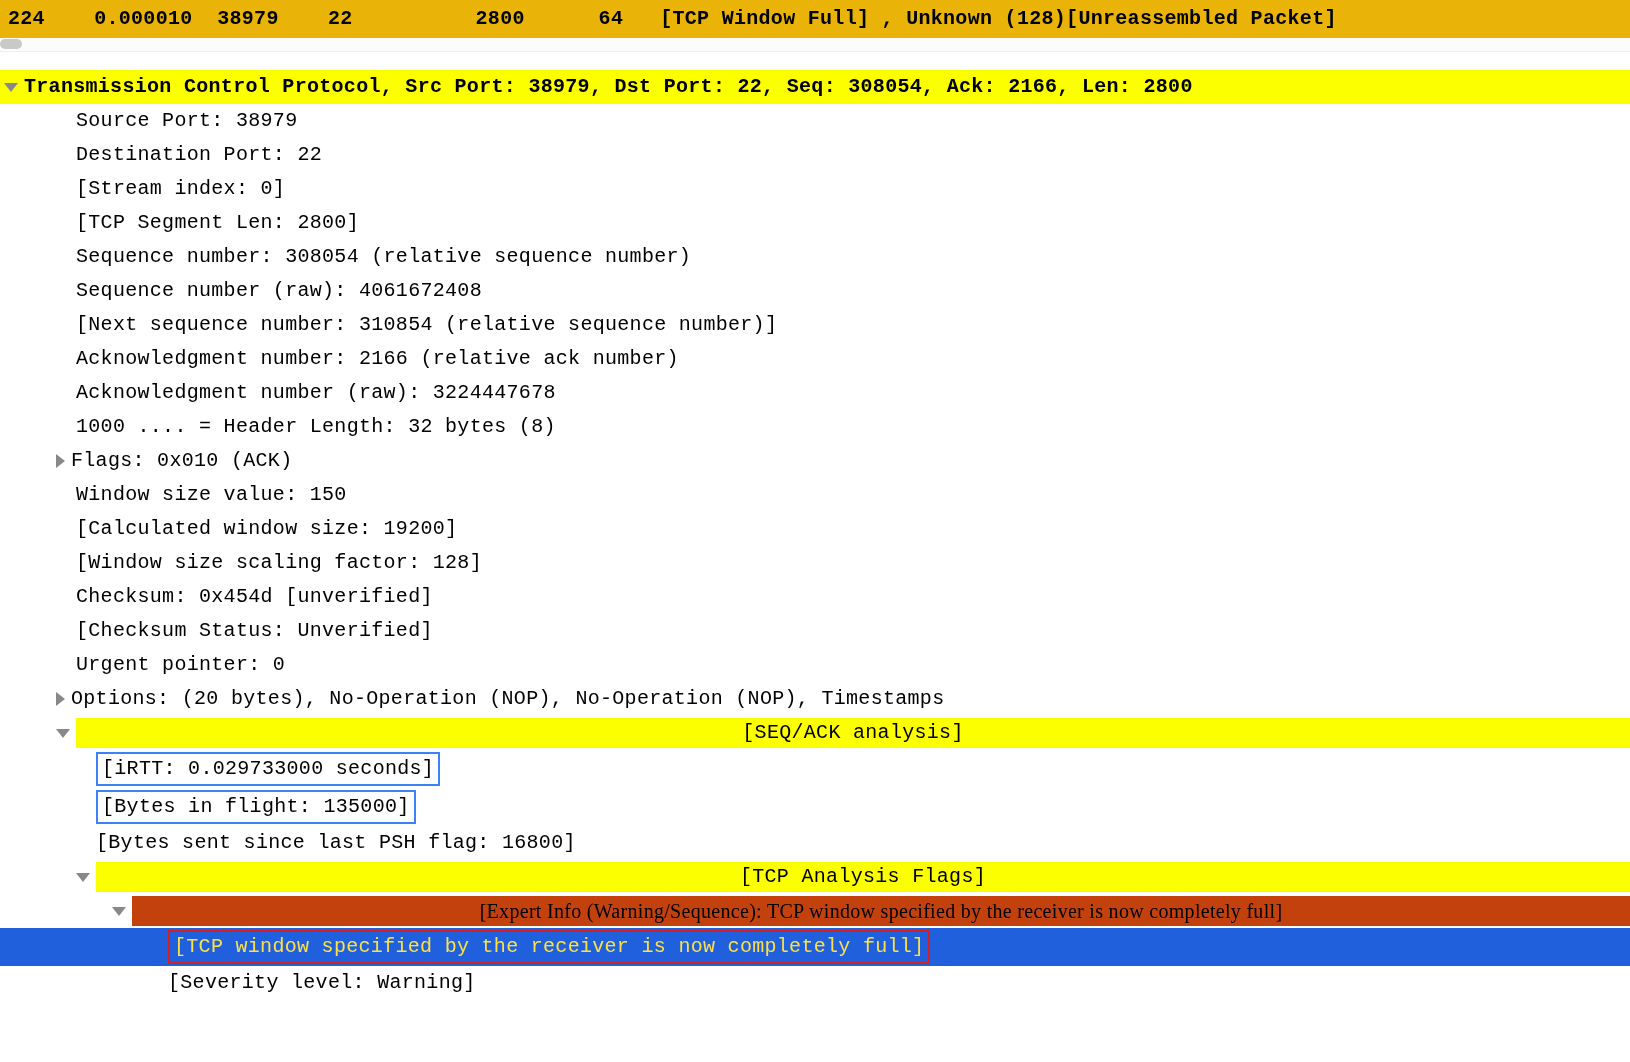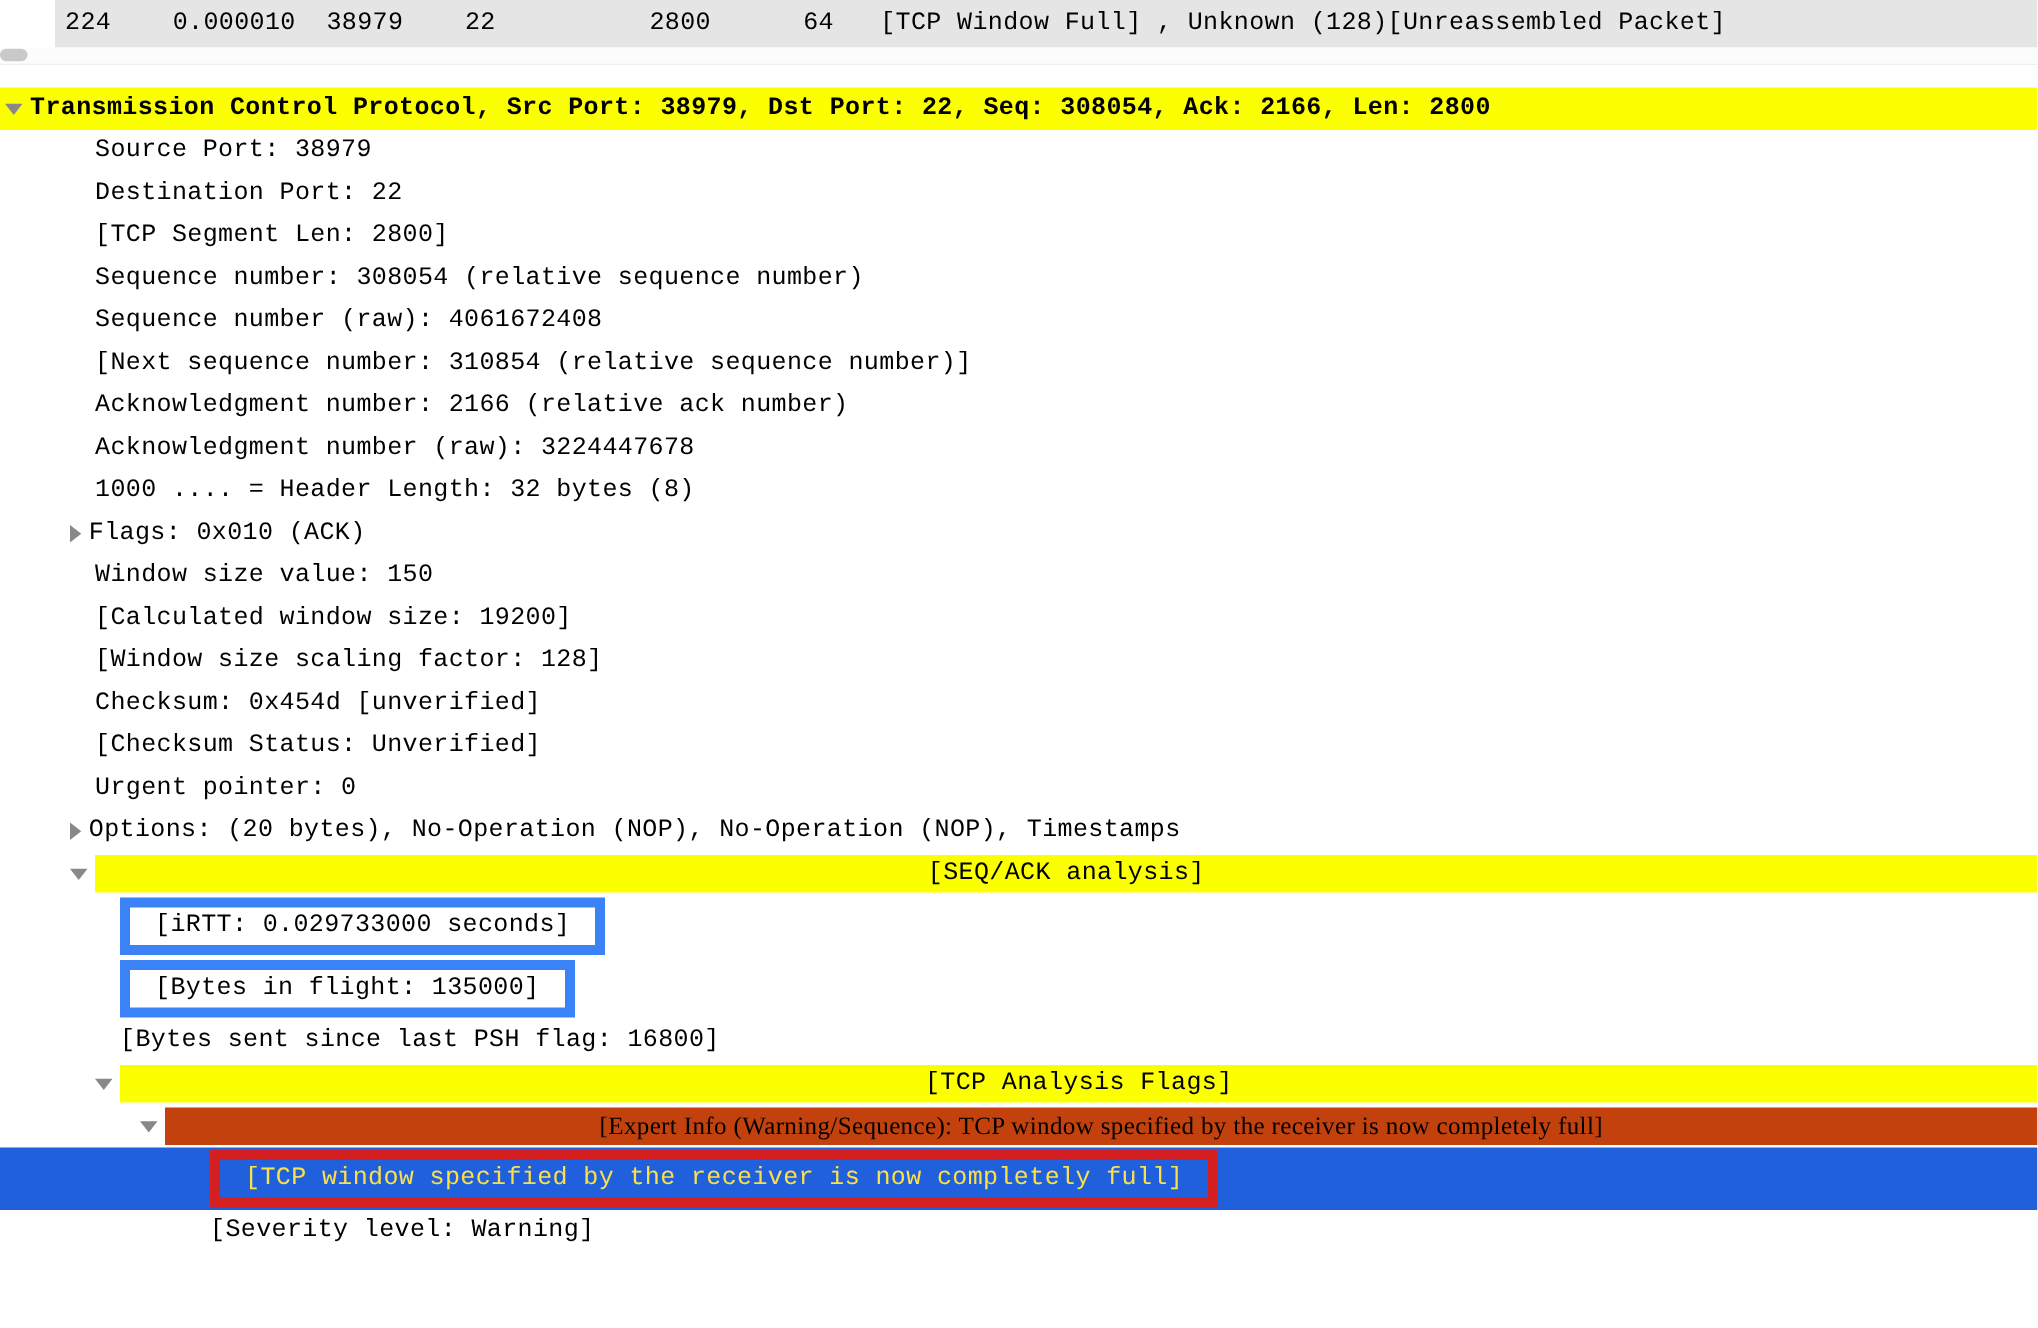--- a/index.html
+++ b/index.html
@@ -7,24 +7,23 @@
     font-family: Menlo, Monaco, "Courier New", monospace;
     font-size: 20px;
     background: #ffffff;
     color: #000000;
     white-space: nowrap;
     overflow-x: auto;
     line-height: 1.5;
     letter-spacing: 0.3px;
   }
   .packet-row {
-    background: #e5e5e5;
+    background: #eab308;
     padding: 4px 0 4px 8px;
-    font-weight: 400;
-    margin-left: 44px;
+    font-weight: 700;
   }
   .packet-row span { display: inline-block; }
   .scroll-hint {
     height: 14px;
     background: #fcfcfc;
     border-bottom: 1px solid #eee;
     position: relative;
   }
   .scroll-thumb {
     position: absolute;
@@ -81,22 +80,22 @@
   .tri.closed {
     border-top: 7px solid transparent;
     border-bottom: 7px solid transparent;
     border-left: 9px solid #888;
   }
   .tri-space {
     display: inline-block;
     width: 20px;
   }
   .redbox-inline {
-    border: 8px solid #3b82f6;
-    padding: 0 20px;
+    border: 2px solid #3b82f6;
+    padding: 0 4px;
     display: inline-block;
   }
   .pcol { white-space: pre; }
 </style>
 </head>
 <body>
 
 <div class="packet-row">
   <span class="pcol">224</span><span class="pcol">   </span>
   <span class="pcol">0.000010</span><span class="pcol"> </span>
@@ -121,20 +120,24 @@
   <div class="row indent-1">
     <span class="tri-space"></span>
     <span>Source Port: 38979</span>
   </div>
   <div class="row indent-1">
     <span class="tri-space"></span>
     <span>Destination Port: 22</span>
   </div>
   <div class="row indent-1">
     <span class="tri-space"></span>
+    <span>[Stream index: 0]</span>
+  </div>
+  <div class="row indent-1">
+    <span class="tri-space"></span>
     <span>[TCP Segment Len: 2800]</span>
   </div>
   <div class="row indent-1">
     <span class="tri-space"></span>
     <span>Sequence number: 308054    (relative sequence number)</span>
   </div>
   <div class="row indent-1">
     <span class="tri-space"></span>
     <span>Sequence number (raw): 4061672408</span>
   </div>

